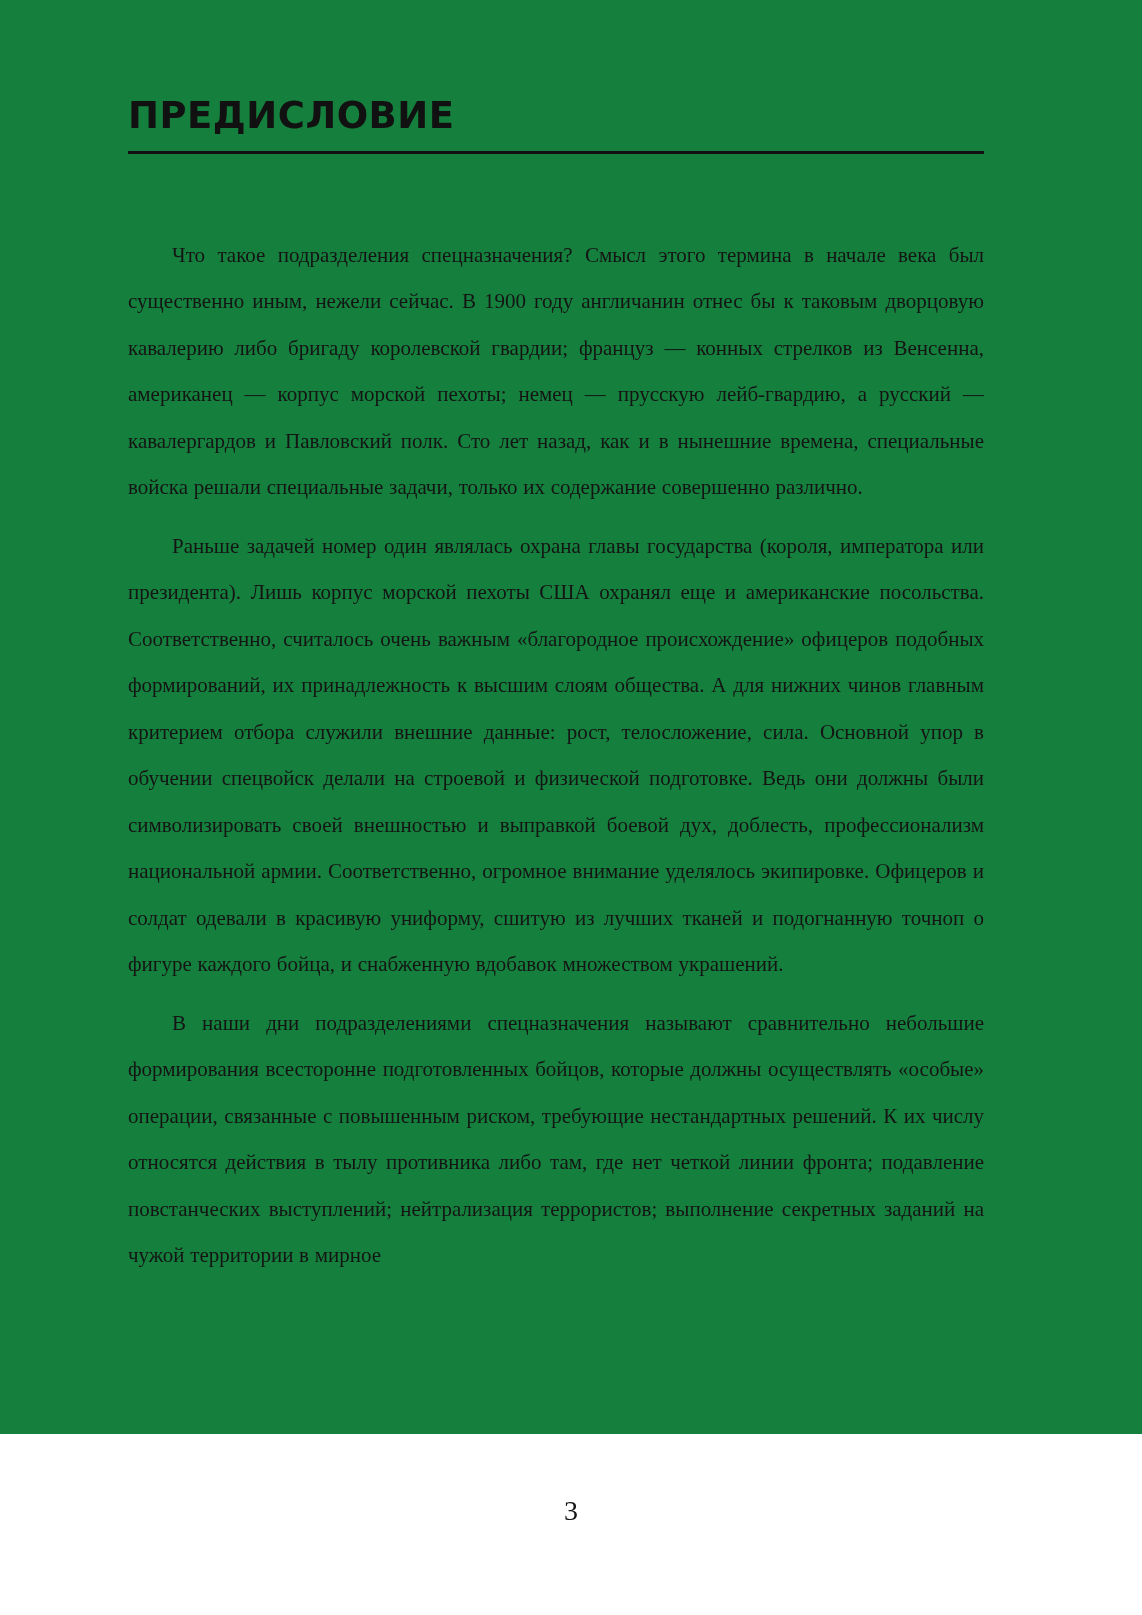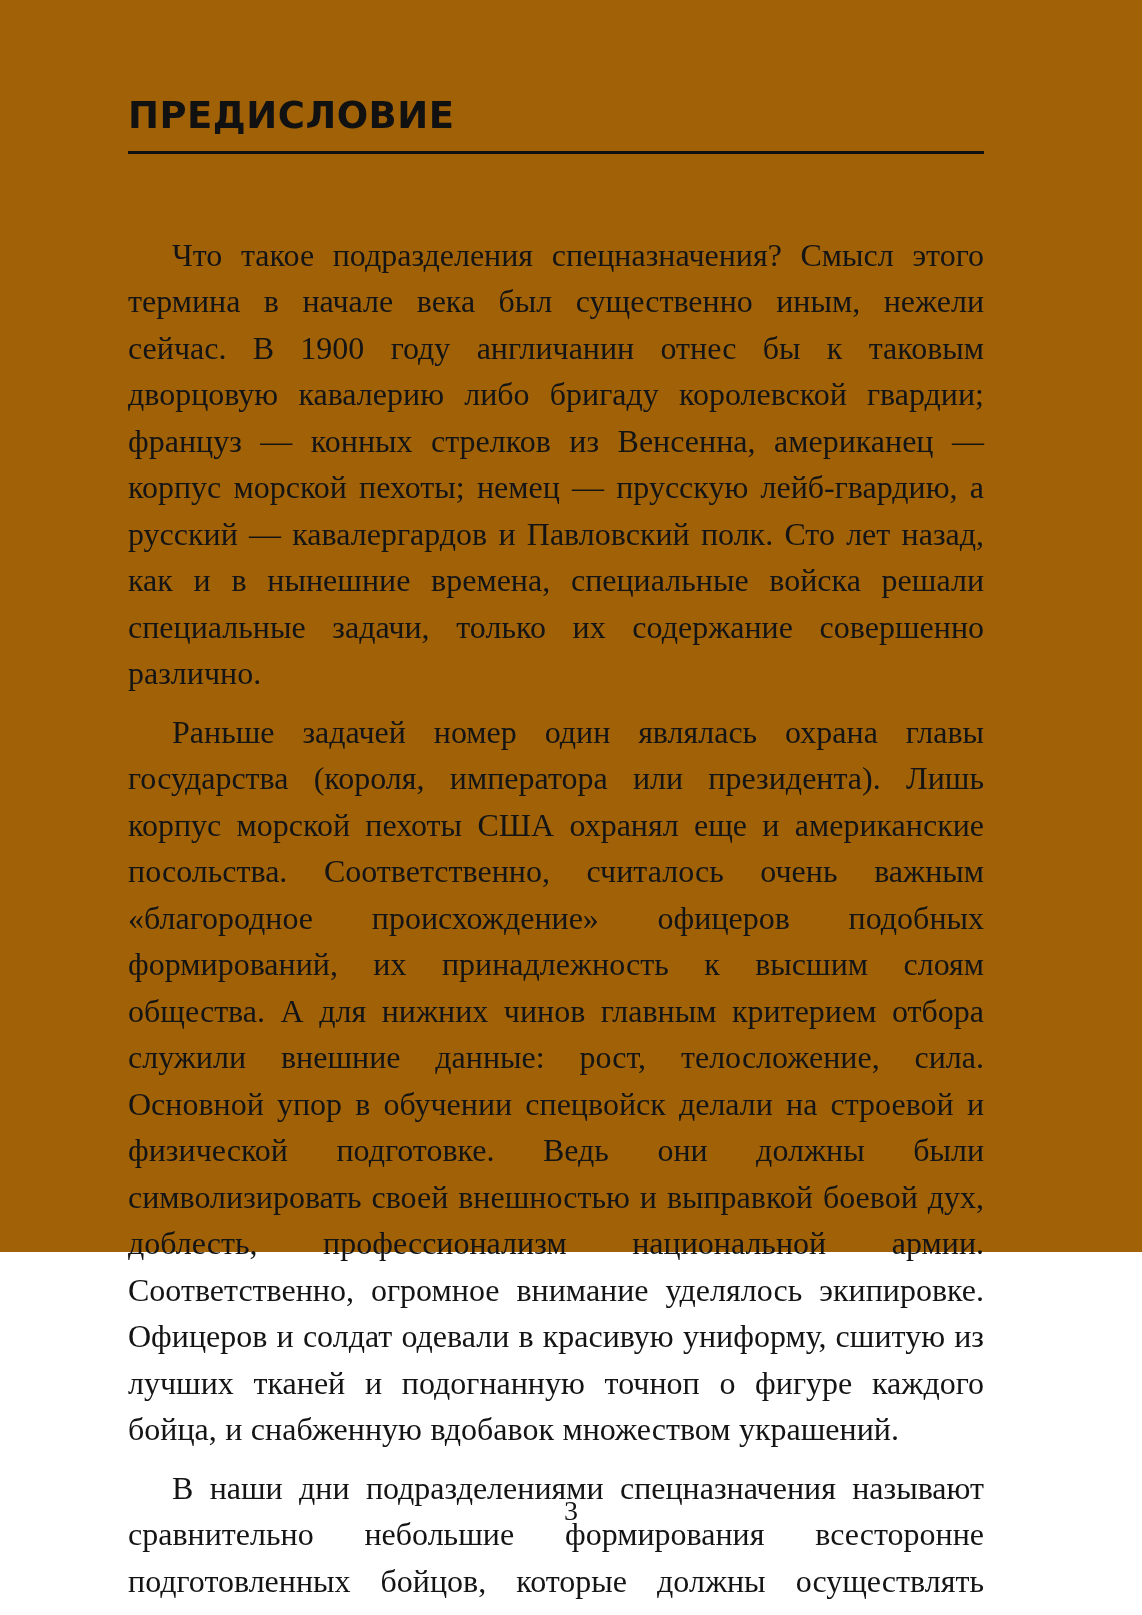--- a/index.html
+++ b/index.html
@@ -13,22 +13,22 @@
     position: relative;
     font-family: "Liberation Serif", serif;
     color: #1a1a1a;
     overflow: hidden;
   }
   .page {
     position: absolute;
     left: 0;
     top: 0;
     width: 1142px;
-    height: 1252px;
-    background: #a16207;
+    height: 1434px;
+    background: #15803d;
   }
   .content {
     position: absolute;
     left: 128px;
     top: 96px;
     width: 856px;
   }
   .chapter-title {
     font-family: "DejaVu Sans", sans-serif;
     font-weight: bold;
@@ -41,21 +41,21 @@
   }
   .title-rule {
     border-bottom: 3px solid #111111;
     width: 100%;
     margin-bottom: 78px;
   }
   .body-text p {
     margin: 0;
     text-align: justify;
     text-indent: 44px;
-    font-size: 32px;
+    font-size: 21px;
     line-height: 46.5px;
     color: #141414;
     word-spacing: 0.5px;
     hyphens: manual;
   }
   .body-text p + p {
     margin-top: 12px;
   }
   .page-number {
     position: absolute;

